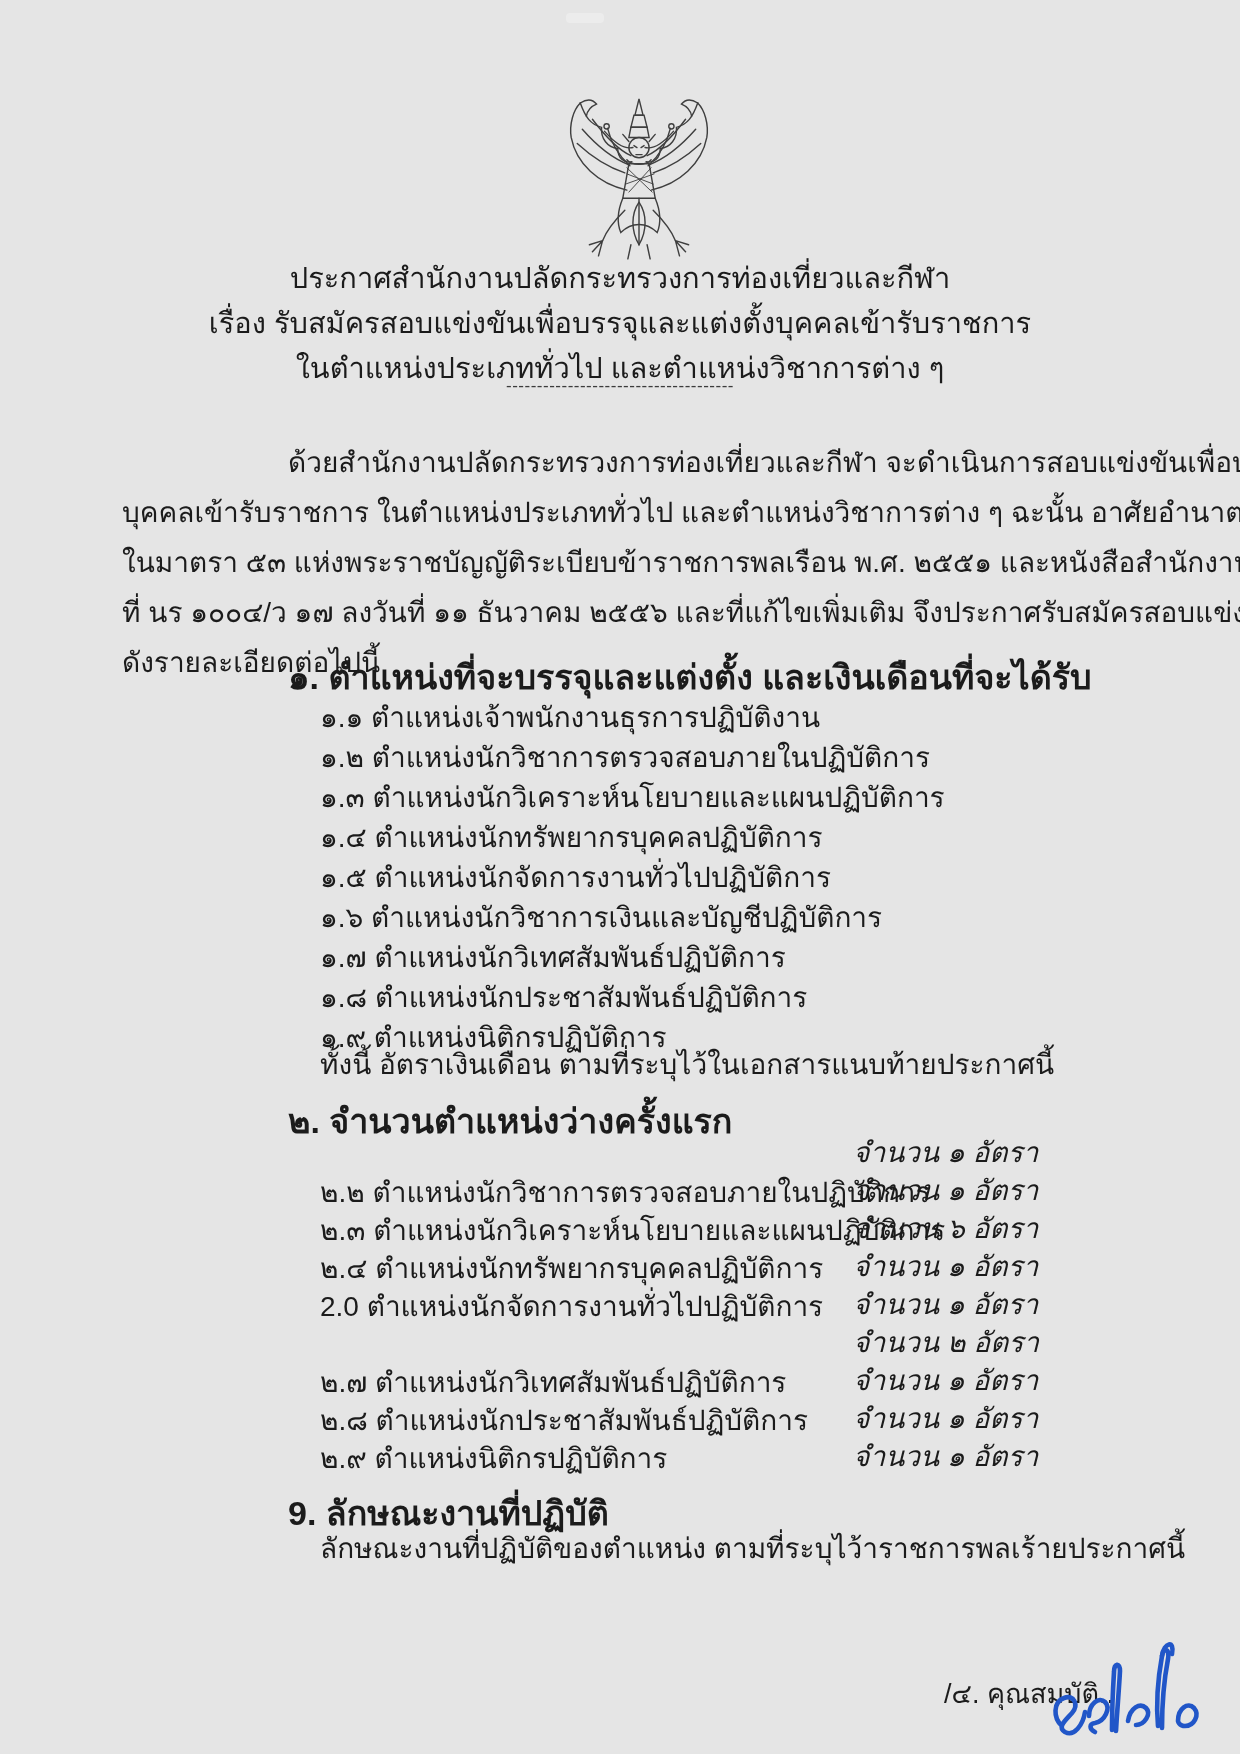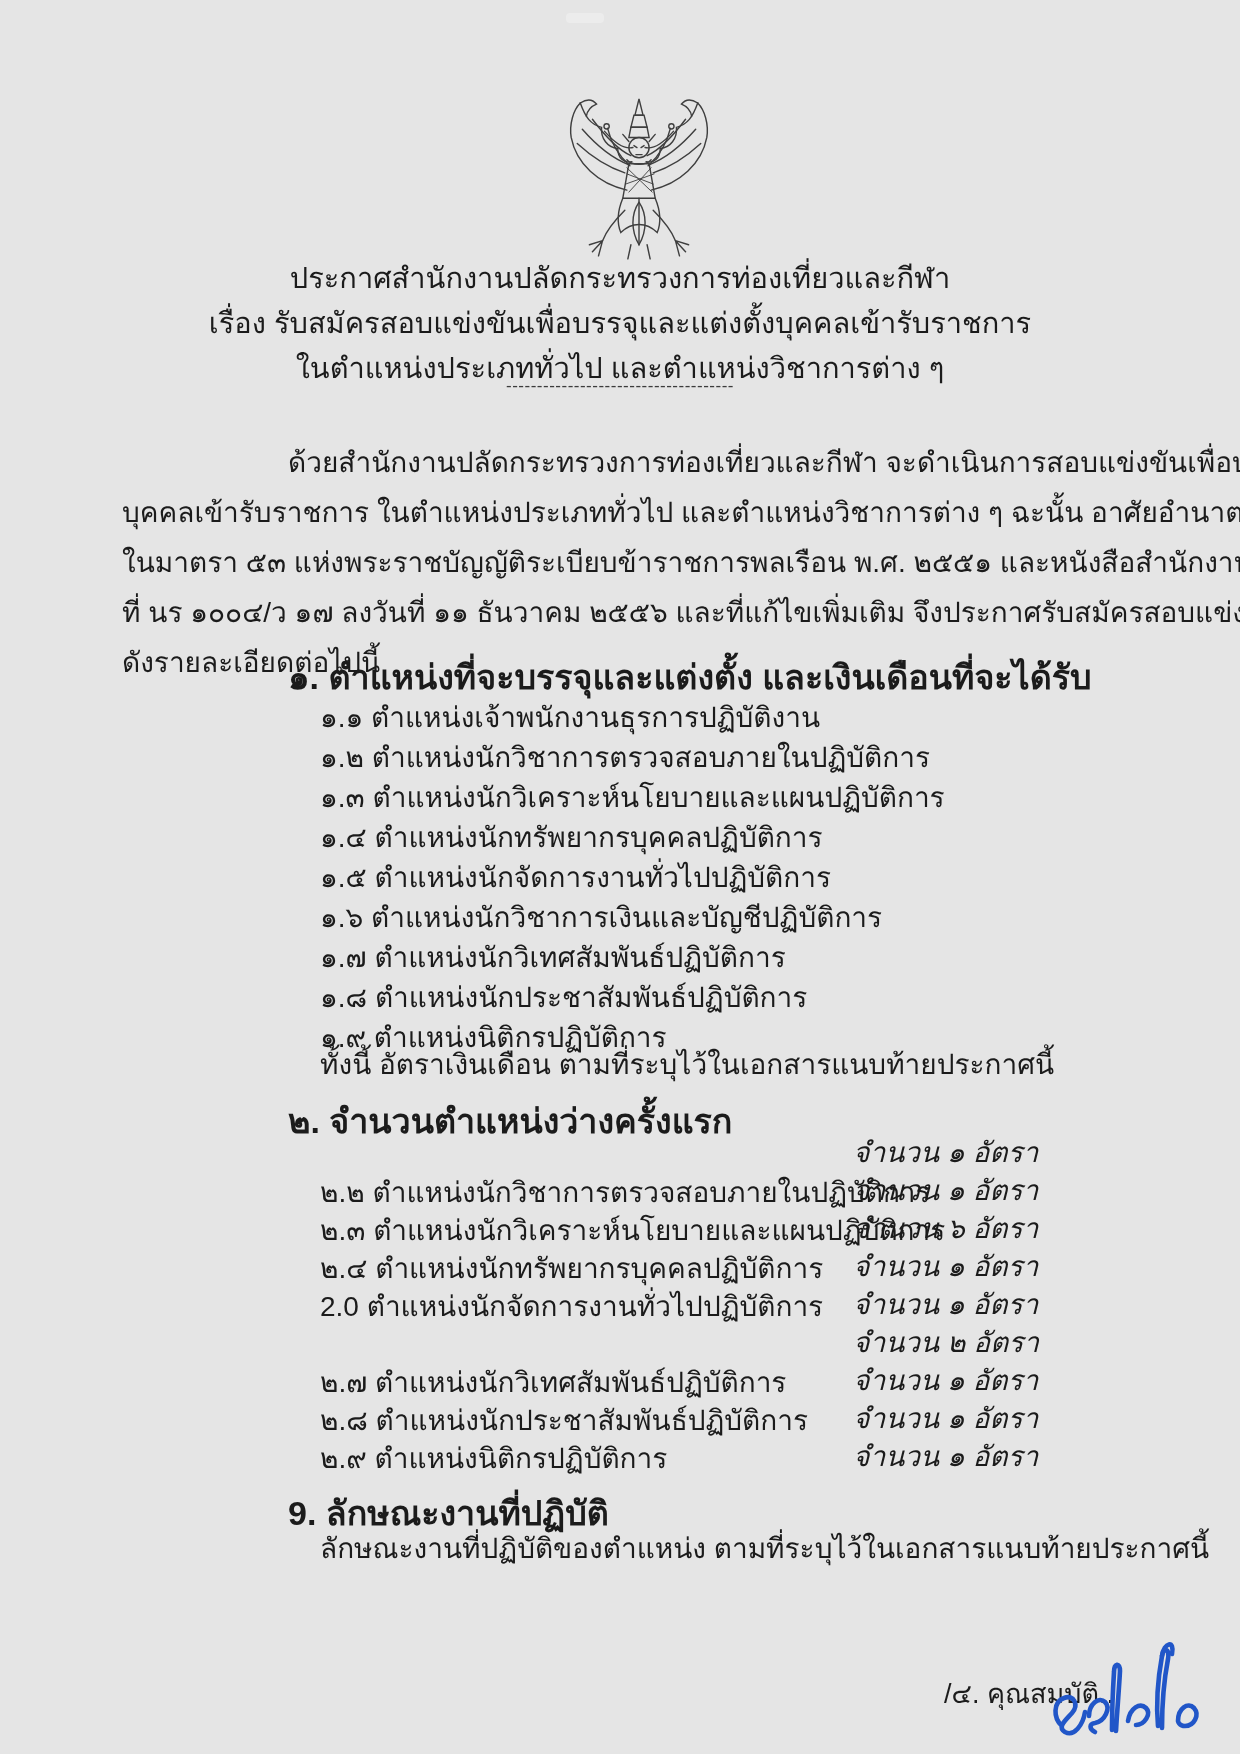--- a/index.html
+++ b/index.html
@@ -148,21 +148,21 @@
       <span class="s2-pos">๒.๘ ตำแหน่งนักประชาสัมพันธ์ปฏิบัติการ</span>
       <span class="s2-count">จำนวน ๑ อัตรา</span>
     </div>
       <div class="s2-row">
       <span class="s2-pos">๒.๙ ตำแหน่งนิติกรปฏิบัติการ</span>
       <span class="s2-count">จำนวน ๑ อัตรา</span>
     </div>
   </div>
 
   <div class="heading h3">9. ลักษณะงานที่ปฏิบัติ</div>
-  <div class="s3-body">ลักษณะงานที่ปฏิบัติของตำแหน่ง ตามที่ระบุไว้ในเอกสารแนบท้ายประกาศนี้</div>
+  <div class="s3-body">ลักษณะงานที่ปฏิบัติของตำแหน่ง ตามที่ระบุไว้าราชการพลเร้ายประกาศนี้</div>
 
   <div class="footer-note">/๔. คุณสมบัติ...</div>
 
   <svg class="signature" viewBox="0 0 192 126">
     <g stroke="#2156c8" fill="none" stroke-width="4.6" stroke-linecap="round" stroke-linejoin="round">
       <path d="M14,98 C5,90 5,74 16,70 C26,66 31,77 24,85 C17,93 9,99 17,104 C26,109 35,97 37,84"></path>
       <path d="M41,88 C41,76 51,68 57,74 C63,80 57,93 47,95 C41,96 41,101 47,104"></path>
       <path d="M64,102 C64,82 65,60 66,44 C66,35 72,34 72,43 C71,62 69,84 68,103"></path>
       <path d="M80,93 C82,80 92,74 98,80 C104,86 96,97 88,97"></path>
       <path d="M110,98 C108,76 110,50 114,28 C115,19 122,20 120,31 C116,52 114,78 114,100"></path>

